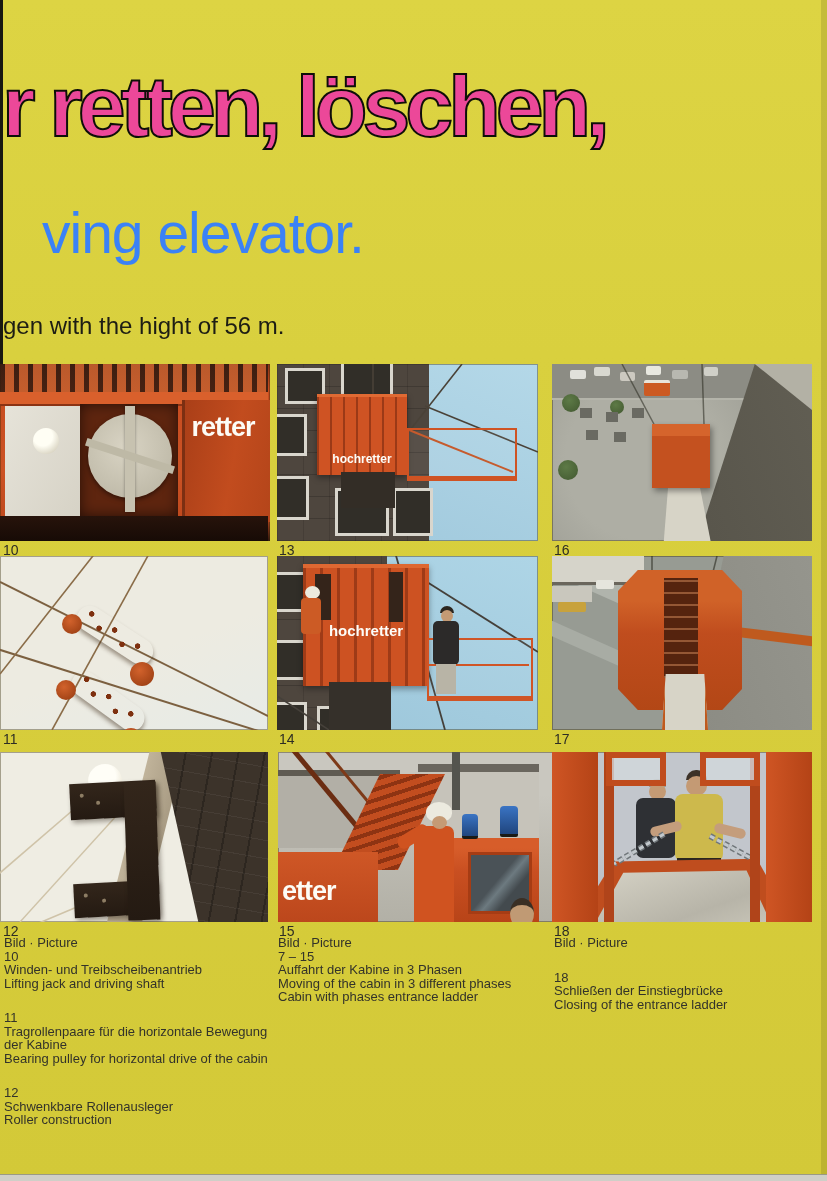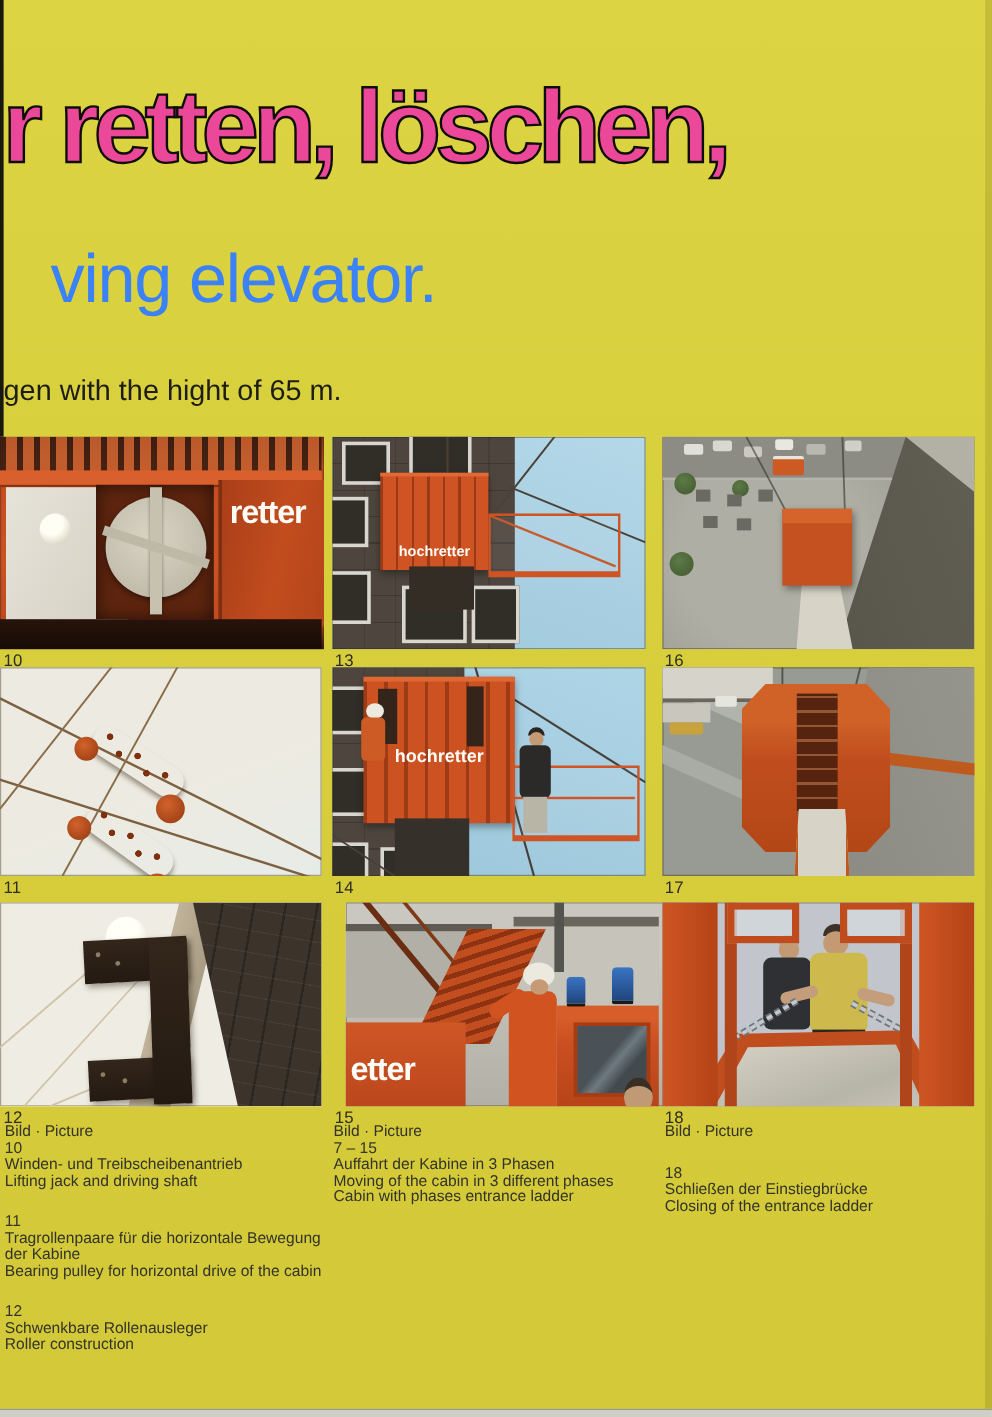--- a/index.html
+++ b/index.html
@@ -112,21 +112,21 @@
   .p12-sun{left:88px;top:12px;width:34px;height:34px;border-radius:50%;background:radial-gradient(circle at 42% 36%,#fffef7 0 45%,#ece7d6 78%,rgba(236,231,214,0));}
   .p12-edge{left:128px;top:-12px;width:34px;height:200px;background:linear-gradient(90deg,#c0b39a,#a99c84);transform:rotate(14deg);}
   .p12-bldg{left:0;top:0;width:268px;height:170px;clip-path:polygon(60% 0,100% 0,100% 100%,74% 100%);background:#3c332a;background-image:repeating-linear-gradient(100deg,rgba(0,0,0,.25) 0 2px,transparent 2px 26px),repeating-linear-gradient(10deg,rgba(255,255,255,.05) 0 1px,transparent 1px 18px);}
   .bracket{background:linear-gradient(180deg,#33261b,#241a12);box-shadow:2px 3px 5px rgba(30,20,10,.4);}
   .p12-arm1{left:70px;top:30px;width:86px;height:36px;transform:rotate(-3deg);}
   .p12-arm2{left:74px;top:130px;width:84px;height:34px;transform:rotate(-3deg);}
   .p12-vert{left:126px;top:30px;width:32px;height:138px;transform:rotate(-2deg);}
   .bolt{width:4px;height:4px;border-radius:50%;background:#8d7d64;}
 
   
-  #p15{left:288px;top:752px;width:275px;height:170px;background:linear-gradient(180deg,#c9c7bf 0 25%,#bdbbb2 60%,#b2b0a6 100%);}
+  #p15{left:278px;top:752px;width:275px;height:170px;background:linear-gradient(180deg,#c9c7bf 0 25%,#bdbbb2 60%,#b2b0a6 100%);}
   .bldgwin{background-image:repeating-linear-gradient(90deg,rgba(70,66,58,.55) 0 5px,transparent 5px 20px),repeating-linear-gradient(0deg,transparent 0 9px,rgba(255,255,255,.28) 9px 15px);}
   .p15-b1{left:0;top:18px;width:122px;height:72px;background:#b2afa6;border-top:6px solid #5f5b52;}
   .p15-b2{left:140px;top:12px;width:121px;height:80px;background:#c6c3ba;border-top:8px solid #6a665e;}
   .p15-chimney{left:174px;top:0;width:8px;height:58px;background:#54544e;}
   .p15-slats{left:55px;top:22px;width:112px;height:96px;clip-path:polygon(42% 0,100% 0,58% 100%,0 100%);background:repeating-linear-gradient(-18deg,#c24d1f 0 6px,#8e3312 6px 10px);}
   .p15-body{left:0;top:100px;width:100px;height:70px;background:linear-gradient(180deg,#cf5726,#bc471c);}
   .p15-brand{left:4px;top:124px;font-size:27px;font-weight:bold;color:#fdfcf6;letter-spacing:-1px;}
   .p15-helm{left:148px;top:50px;width:26px;height:20px;border-radius:50% 50% 42% 42%;background:#eceadf;}
   .p15-face{left:154px;top:64px;width:15px;height:13px;border-radius:50%;background:#c59a74;}
   .p15-suit{left:136px;top:74px;width:40px;height:96px;border-radius:7px 7px 0 0;background:#d05320;}
@@ -167,21 +167,21 @@
 </style>
 </head>
 <body>
 
 <div class="scan-left"></div>
 <div class="scan-right"></div>
 <div class="scan-bottom"></div>
 
 <h1 class="headline"><span>r retten, löschen,</span><br></h1>
 <div class="subheadline">ving elevator.</div>
-<div class="introline">gen with the hight of 65 m.</div>
+<div class="introline">gen with the hight of 56 m.</div>
 
 <div id="p10" class="photo">
   <div class="abs p10-rail"></div>
   <div class="abs p10-beam"></div>
   <div class="abs p10-door">
     <div class="abs p10-hole"></div>
   </div>
   <div class="abs p10-box">
     <div class="abs p10-disc"></div>
     <div class="abs p10-spoke-v"></div>

